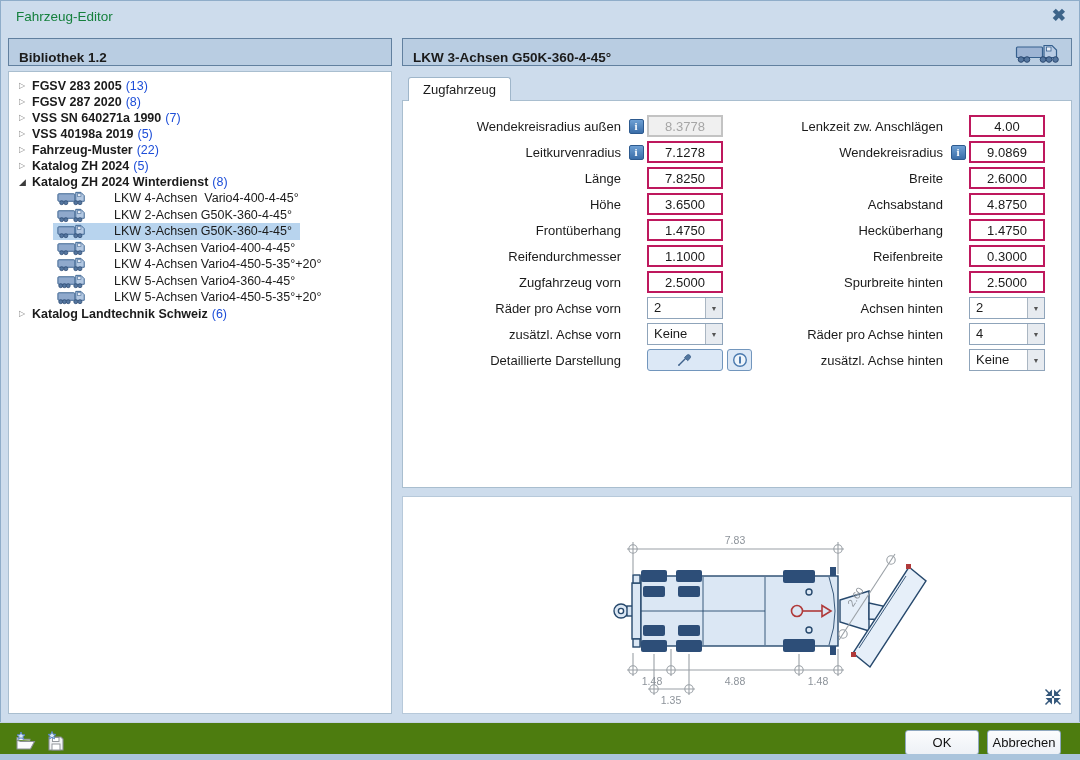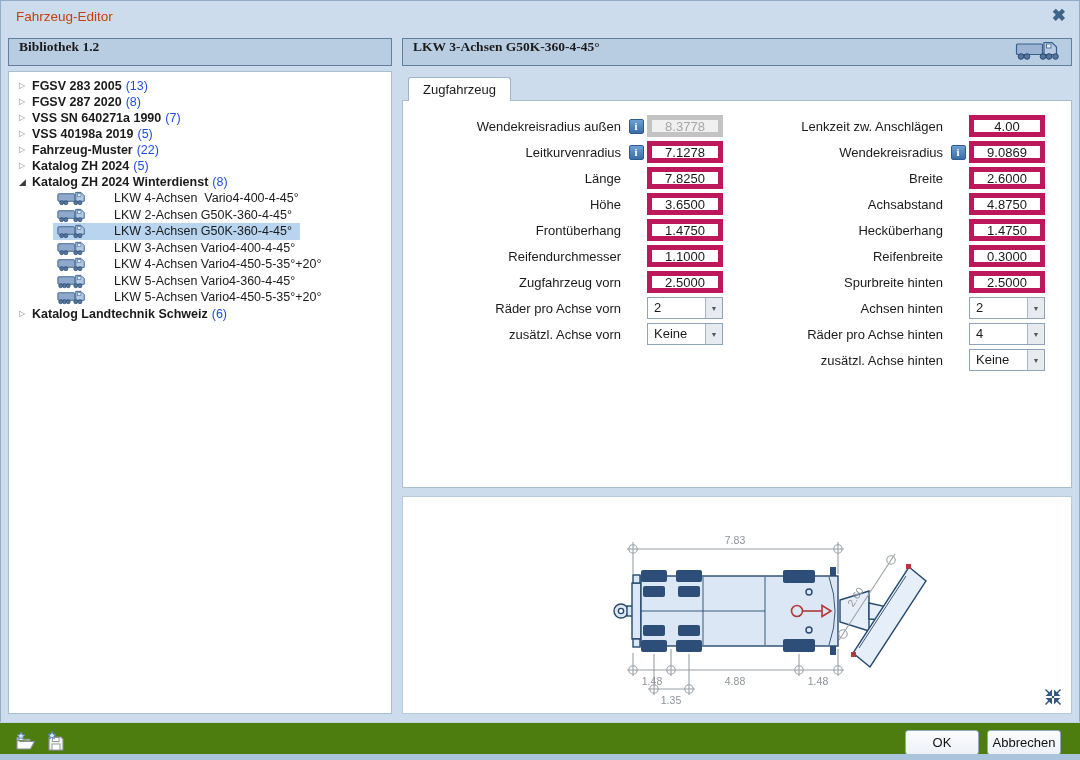--- a/index.html
+++ b/index.html
@@ -8,27 +8,27 @@
     position: relative;
     background: #cddcec;
     font-family: "Liberation Sans", sans-serif;
     color: #1b1b1b;
     overflow: hidden;
   }
   .dialog-frame { position:absolute; inset:0; border:1px solid #8fadc9; pointer-events:none; }
 
   
   .titlebar { position:absolute; left:0; top:0; width:1080px; height:34px; }
-  .title-text { position:absolute; left:16px; top:9px; font-size:13.5px; color:#c2410c; }
+  .title-text { position:absolute; left:16px; top:9px; font-size:13.5px; color:#15803d; }
   .close-x { position:absolute; right:14px; top:6px; font-size:17px; font-weight:bold; color:#3d6489; cursor:pointer; line-height:20px; }
 
   
   .phead {
     position:absolute; height:28px; background:#b9cde2; border:1px solid #61809f;
-    font-weight:bold; font-size:13.5px; display:flex; align-items:flex-start; padding:0 10px;font-family:Liberation Serif, serif;
+    font-weight:bold; font-size:13.5px; display:flex; align-items:flex-end; padding:0 10px;
   }
   .lib-head { left:8px; top:38px; width:384px; }
   .ed-head  { left:402px; top:38px; width:670px; justify-content:space-between; }
 
   
   .lib-tree {
     position:absolute; left:8px; top:71px; width:384px; height:643px;
     background:#ffffff; border:1px solid #a9becf; padding-top:6px; overflow:hidden;
   }
   .tcat { display:flex; align-items:center; height:16px; padding-left:10px; font-size:12.5px; cursor:default; }
@@ -61,21 +61,21 @@
   .flabel { text-align:right; font-size:13px; padding-right:4px; white-space:pre; }
   .islot { display:flex; justify-content:center; align-items:center; }
   .info {
     width:15px; height:15px; border-radius:2px; border:1px solid #2d5a8f;
     background:linear-gradient(#6ea0d4,#3a6da8); color:#ffffff; font-weight:bold;
     font-size:11px; line-height:13px; text-align:center; font-family:"Liberation Serif", serif;
     cursor:pointer;
   }
   .cslot { position:relative; height:22px; }
   .fin {
-    width:76px; height:22px; border:5px solid #be185d; background:#ffffff;
+    width:76px; height:22px; border:2px solid #be185d; background:#ffffff;
     font-size:13px; text-align:center; font-family:"Liberation Sans", sans-serif; color:#1a1a1a;
   }
   .fin.dis { background:#f0f0f0; border-color:#c3c3c3; color:#a6a6a6; }
   .fsel {
     width:76px; height:22px; border:1px solid #8fa4ba; background:#ffffff;
     display:flex; align-items:stretch; cursor:pointer;
   }
   .fsel .selval { flex:1; font-size:13px; padding:2px 0 0 6px; }
   .selarrow {
     flex:0 0 17px; background:#e7ebf0; border-left:1px solid #aab6c2;
@@ -385,20 +385,39 @@
     <div class="frow">
       <span class="flabel">zusätzl. Achse vorn</span>
       <span class="islot"></span>
       <span class="cslot">
         <div class="fsel">
           <span class="selval">Keine</span>
           <span class="selarrow">
               <span class="arrowglyph">▼</span>
             </span>
         </div>
+      </span>
+    </div>
+    <div class="frow">
+      <span class="flabel">Detaillierte Darstellung</span>
+      <span class="islot"></span>
+      <span class="cslot">
+        <button class="dropperbtn">
+          <svg width="18" height="14" viewBox="0 0 18 14">
+            <path d="M2.5,12.5 L9.5,5.5" stroke="#3f628c" stroke-width="1.5" fill="none"></path>
+            <path d="M8.5,4.5 l2.2,-2.2 a1.7,1.7 0 1 1 3.2,3.2 l-2.2,2.2 z" fill="#53779f" stroke="#3f628c" stroke-width="0.8"></path>
+            <path d="M2.2,12.8 l1.6,-0.3 -1.3,-1.3 z" fill="#3f628c"></path>
+          </svg>
+        </button>
+        <button class="circbtn">
+          <svg width="16" height="16" viewBox="0 0 16 16">
+            <circle cx="8" cy="8" r="6.3" fill="#eef4fa" stroke="#4a79ae" stroke-width="1.4"></circle>
+            <rect x="7" y="4.2" width="2" height="7.6" rx="1" fill="#4a79ae"></rect>
+          </svg>
+        </button>
       </span>
     </div>
   </div>
 
   <div class="fcol">
     <div class="frow">
       <span class="flabel">Lenkzeit zw. Anschlägen</span>
       <span class="islot"></span>
       <span class="cslot"><input class="fin" value="4.00" style=""></span>
     </div>

